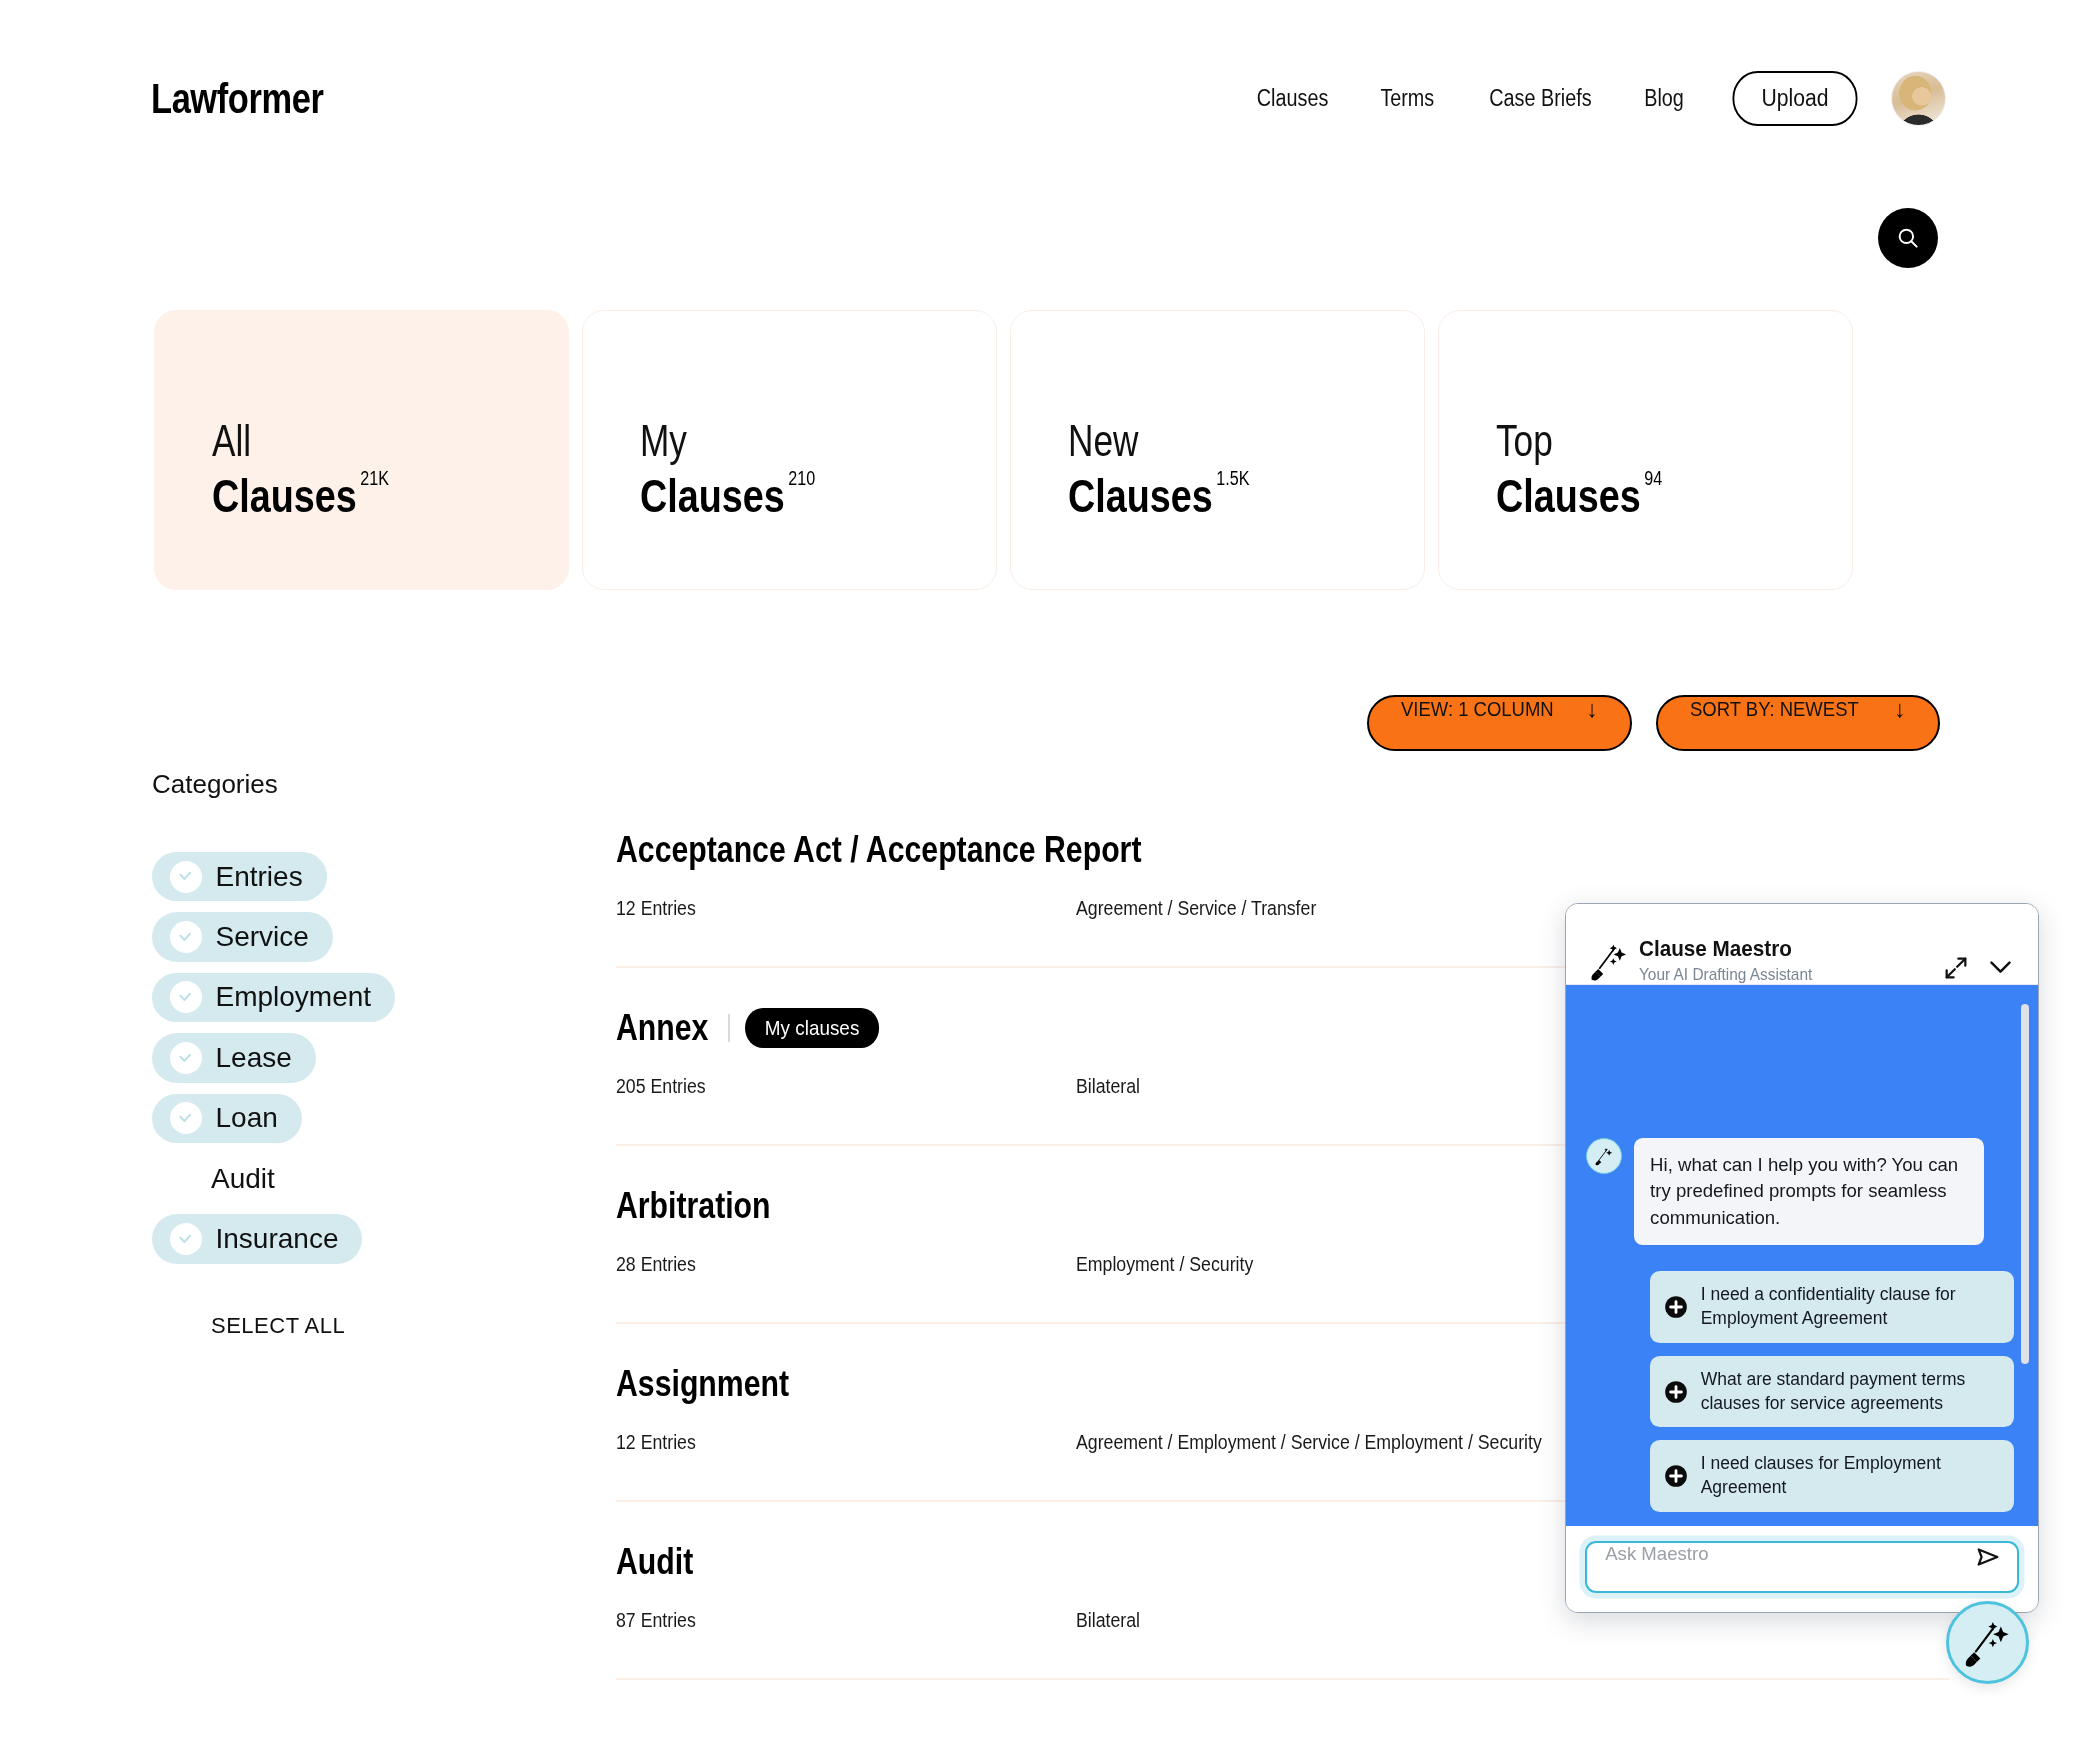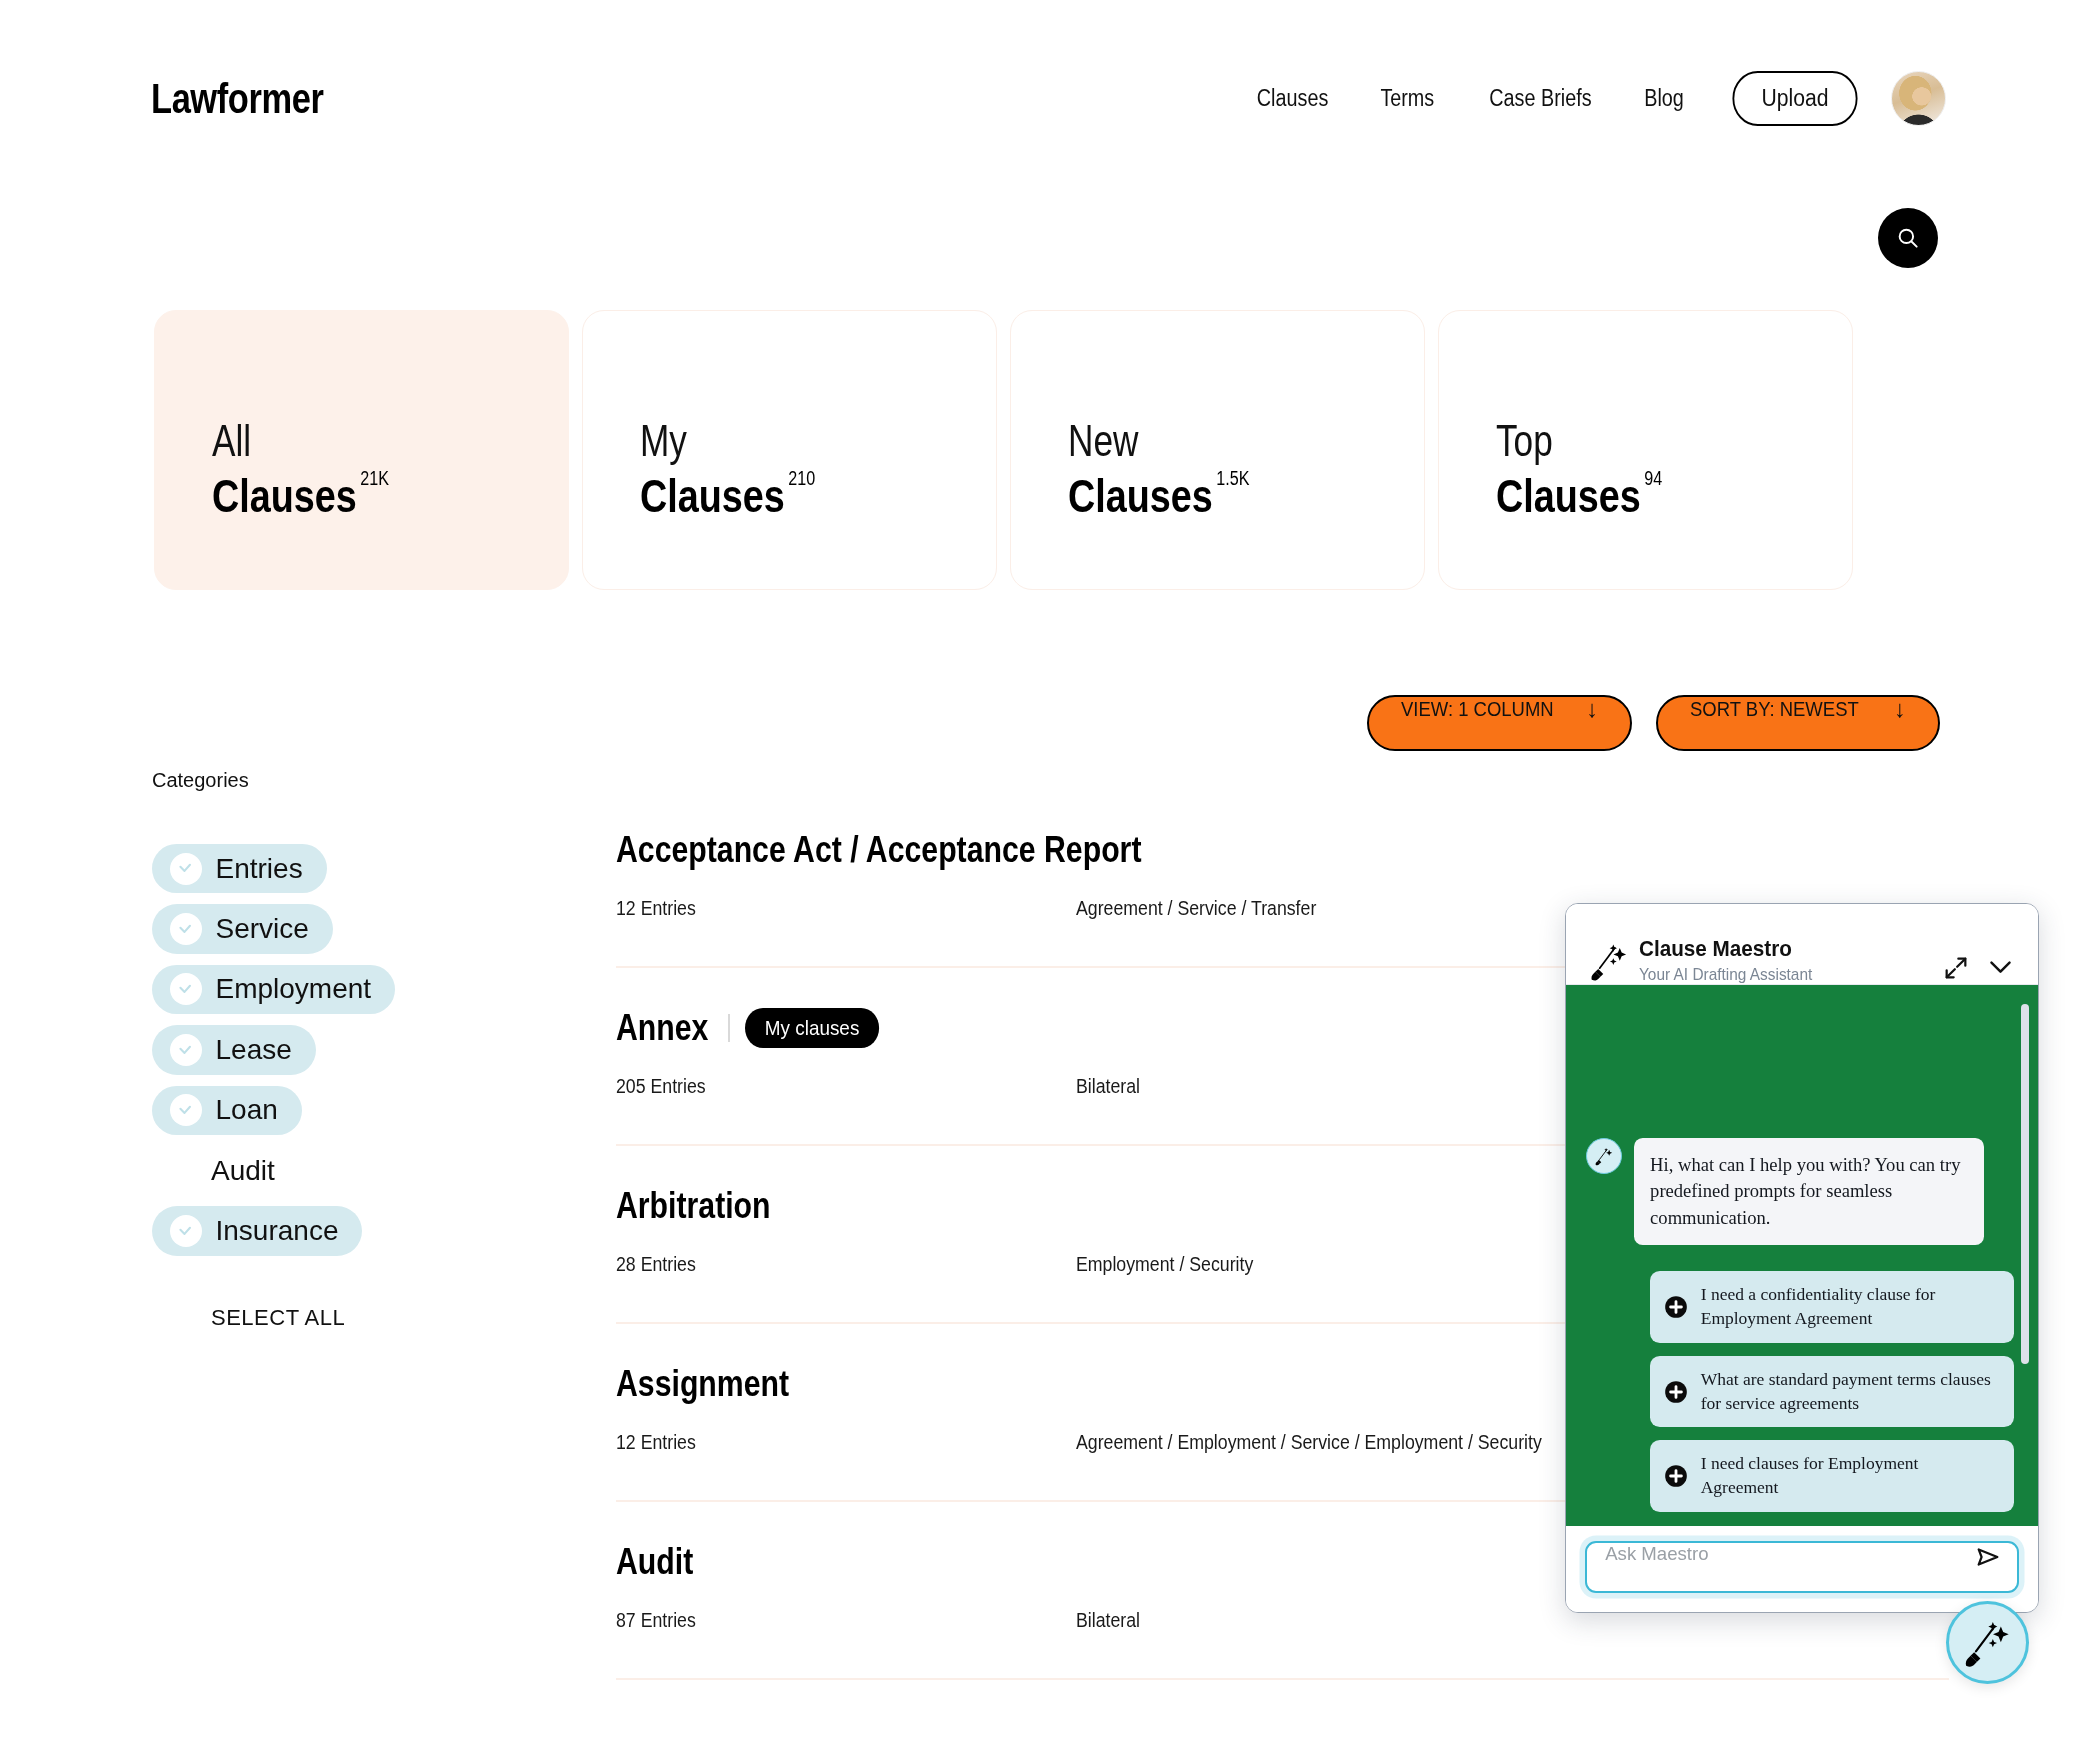--- a/index.html
+++ b/index.html
@@ -101,21 +101,21 @@
     height: 56px; padding: 0 32px;
     display: flex; align-items: flex-start; gap: 12px;
     font-size: 21px; color: #111; background: #f97316; cursor: pointer;
     white-space: nowrap;
   }
   .ctrl-pill .lbl { transform: scaleX(0.88); transform-origin: left center; }
   .ctrl-arrow { font-size: 24px; line-height: 1; }
 
   
   .sidebar { position: absolute; left: 152px; top: 769px; width: 448px; }
-  .cat-title { font-size: 20px; color: #111; margin-bottom: 52px; }
+  .cat-title { font-size: 26px; color: #111; margin-bottom: 52px; }
   .cat-list { display: flex; flex-direction: column; gap: 11px; }
   .cat-pill {
     display: inline-flex; align-items: center; gap: 14px;
     background: #d5eaef; border-radius: 38px;
     padding: 8.7px 24px 8.7px 17.5px; width: max-content;
     cursor: pointer;
   }
   .cat-pill.off { background: transparent; padding-left: 59px; }
   .cat-check {
     width: 32px; height: 32px; border-radius: 50%;
@@ -179,22 +179,21 @@
     background: #fff; flex: none;
   }
   .chat-logo { width: 46px; height: 46px; flex: none; margin-right: 7.6px; }
   .chat-titles { flex: 1; }
   .chat-title { font-size: 22px; font-weight: 700; color: #111; line-height: 1.15; transform: scaleX(0.94); transform-origin: left center;}
   .chat-sub { font-size: 16.4px; color: #7b8694; margin-top: 3.3px; transform: scaleX(0.94); transform-origin: left center;}
   .chat-hdr-btn { cursor: pointer; margin-left: 15.3px; flex: none; }
 
   .chat-body {
     flex: 1; position: relative; overflow: hidden; padding: 22px 24px 11px 19.7px;
-    background: #15803d;
-    font-family: Liberation Serif, serif;
+    background: #3b82f6;
   }
   .scrollbar {
     position: absolute; right: 8.7px; top: 18.6px;
     width: 8.7px; height: 360px; border-radius: 5.5px; background: #dde1e9;
     cursor: pointer;
   }
   .msg-row { display: flex; align-items: flex-start; margin-top: 131px; }
   .msg-avatar {
     width: 36px; height: 36px; border-radius: 50%;
     background: #d5eef4; border: 1.6px solid #6fcbe0; flex: none;

